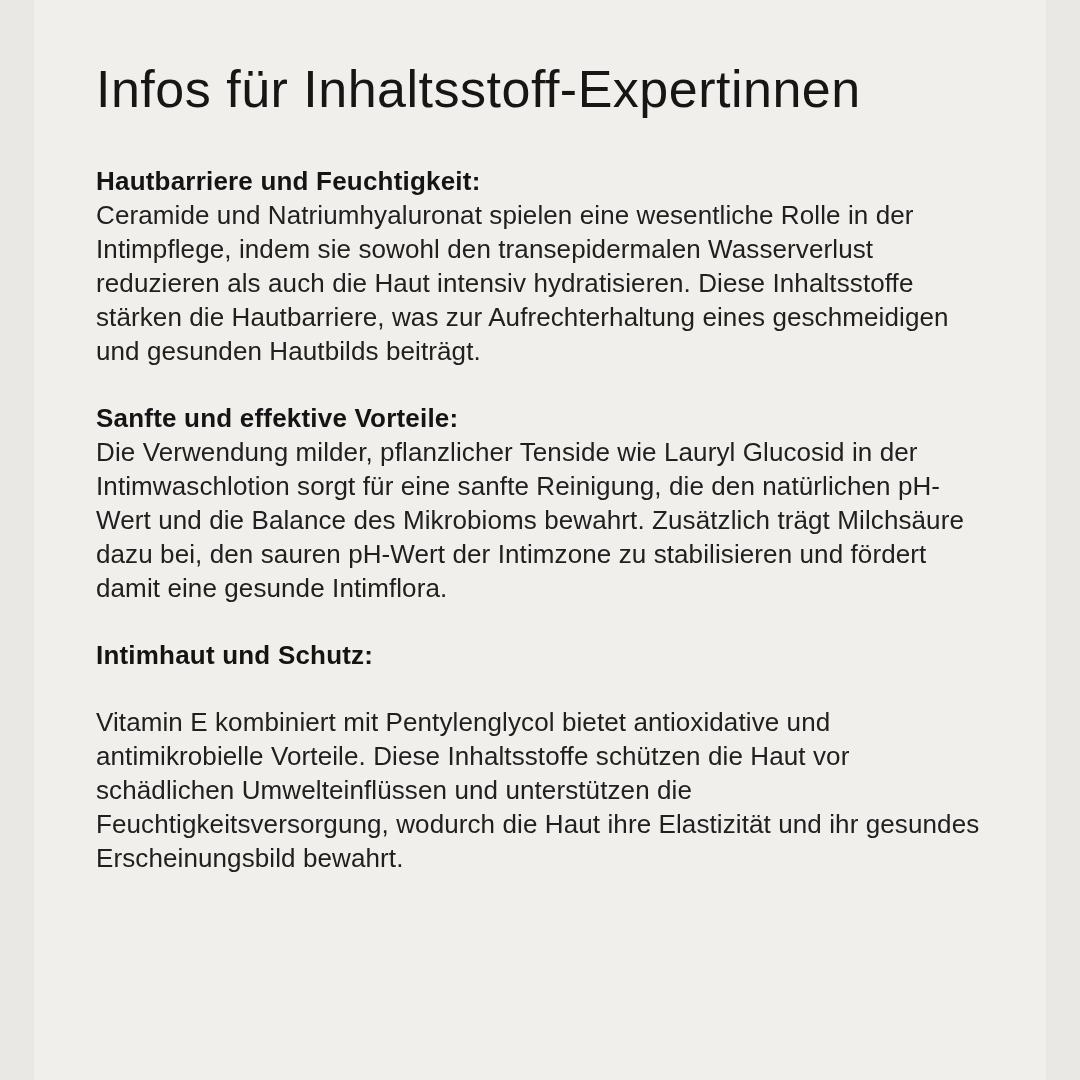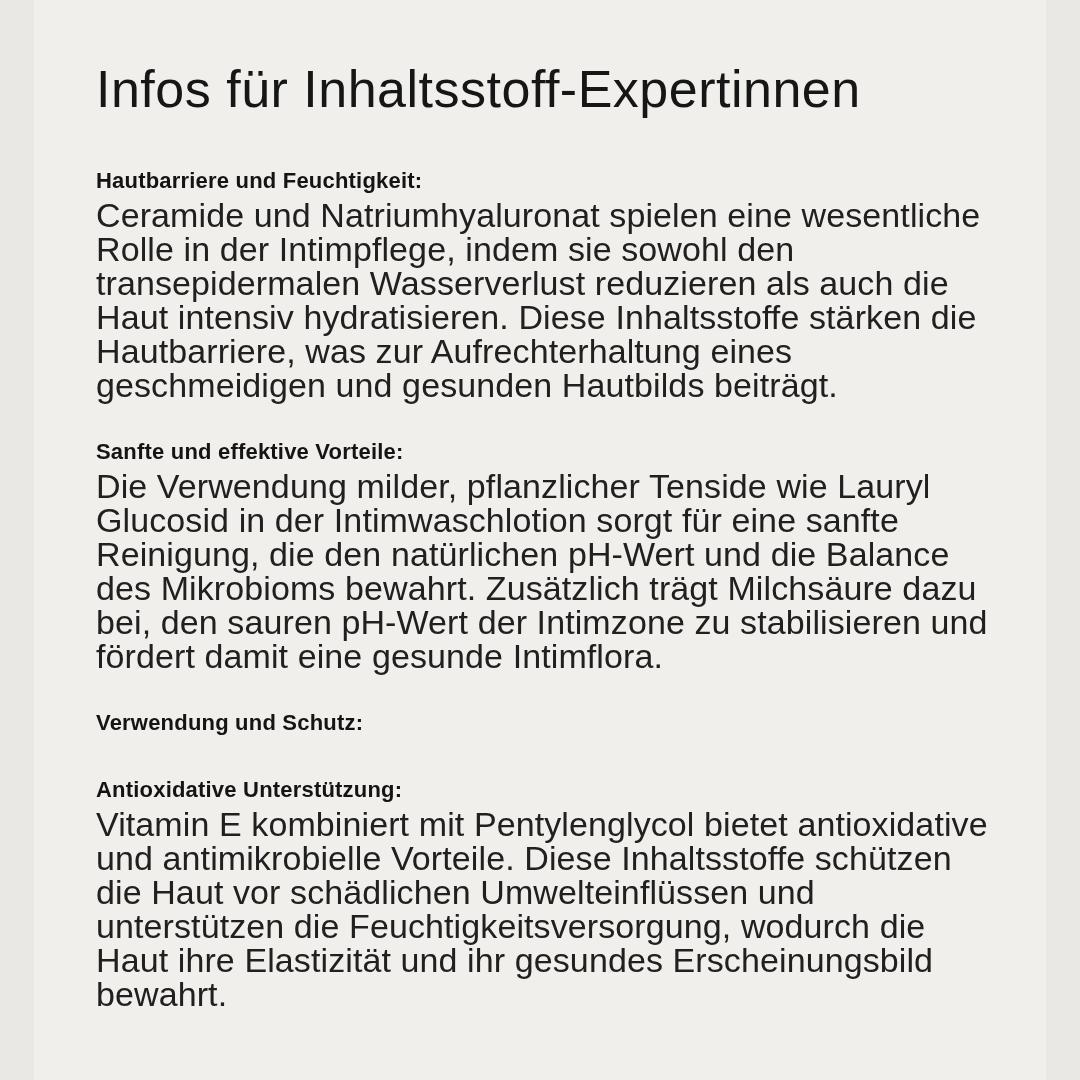--- a/index.html
+++ b/index.html
@@ -33,29 +33,29 @@
     max-width: 962px;
   }
   .section {
     margin: 0 0 33px 0;
   }
   .section:last-child {
     margin-bottom: 0;
   }
   .section-heading {
     margin: 0;
-    font-size: 22px;
+    font-size: 26px;
     font-weight: 700;
     line-height: 34px;
     letter-spacing: 0.2px;
     color: #141414;
   }
   .section-body {
     margin: 0;
-    font-size: 34px;
+    font-size: 26px;
     font-weight: 400;
     line-height: 34px;
     letter-spacing: 0.1px;
     color: #202020;
   }
 </style>
 </head>
 <body>
 
 <div class="canvas">
@@ -67,22 +67,21 @@
       <h2 class="section-heading">Hautbarriere und Feuchtigkeit:</h2>
       <p class="section-body">Ceramide und Natriumhyaluronat spielen eine wesentliche Rolle in der Intimpflege, indem sie sowohl den transepidermalen Wasserverlust reduzieren als auch die Haut intensiv hydratisieren. Diese Inhaltsstoffe stärken die Hautbarriere, was zur Aufrechterhaltung eines geschmeidigen und gesunden Hautbilds beiträgt.</p>
     </div>
 
     <div class="section">
       <h2 class="section-heading">Sanfte und effektive Vorteile:</h2>
       <p class="section-body">Die Verwendung milder, pflanzlicher Tenside wie Lauryl Glucosid in der Intimwaschlotion sorgt für eine sanfte Reinigung, die den natürlichen pH-Wert und die Balance des Mikrobioms bewahrt. Zusätzlich trägt Milchsäure dazu bei, den sauren pH-Wert der Intimzone zu stabilisieren und fördert damit eine gesunde Intimflora.</p>
     </div>
 
     <div class="section">
-      <h2 class="section-heading">Verwendung und Schutz:</h2>
+      <h2 class="section-heading">Intimhaut und Schutz:</h2>
     </div>
 
     <div class="section">
-      <h2 class="section-heading">Antioxidative Unterstützung:</h2>
       <p class="section-body">Vitamin E kombiniert mit Pentylenglycol bietet antioxidative und antimikrobielle Vorteile. Diese Inhaltsstoffe schützen die Haut vor schädlichen Umwelteinflüssen und unterstützen die Feuchtigkeitsversorgung, wodurch die Haut ihre Elastizität und ihr gesundes Erscheinungsbild bewahrt.</p>
     </div>
 
   </div>
 </div>
 
 </body></html>

